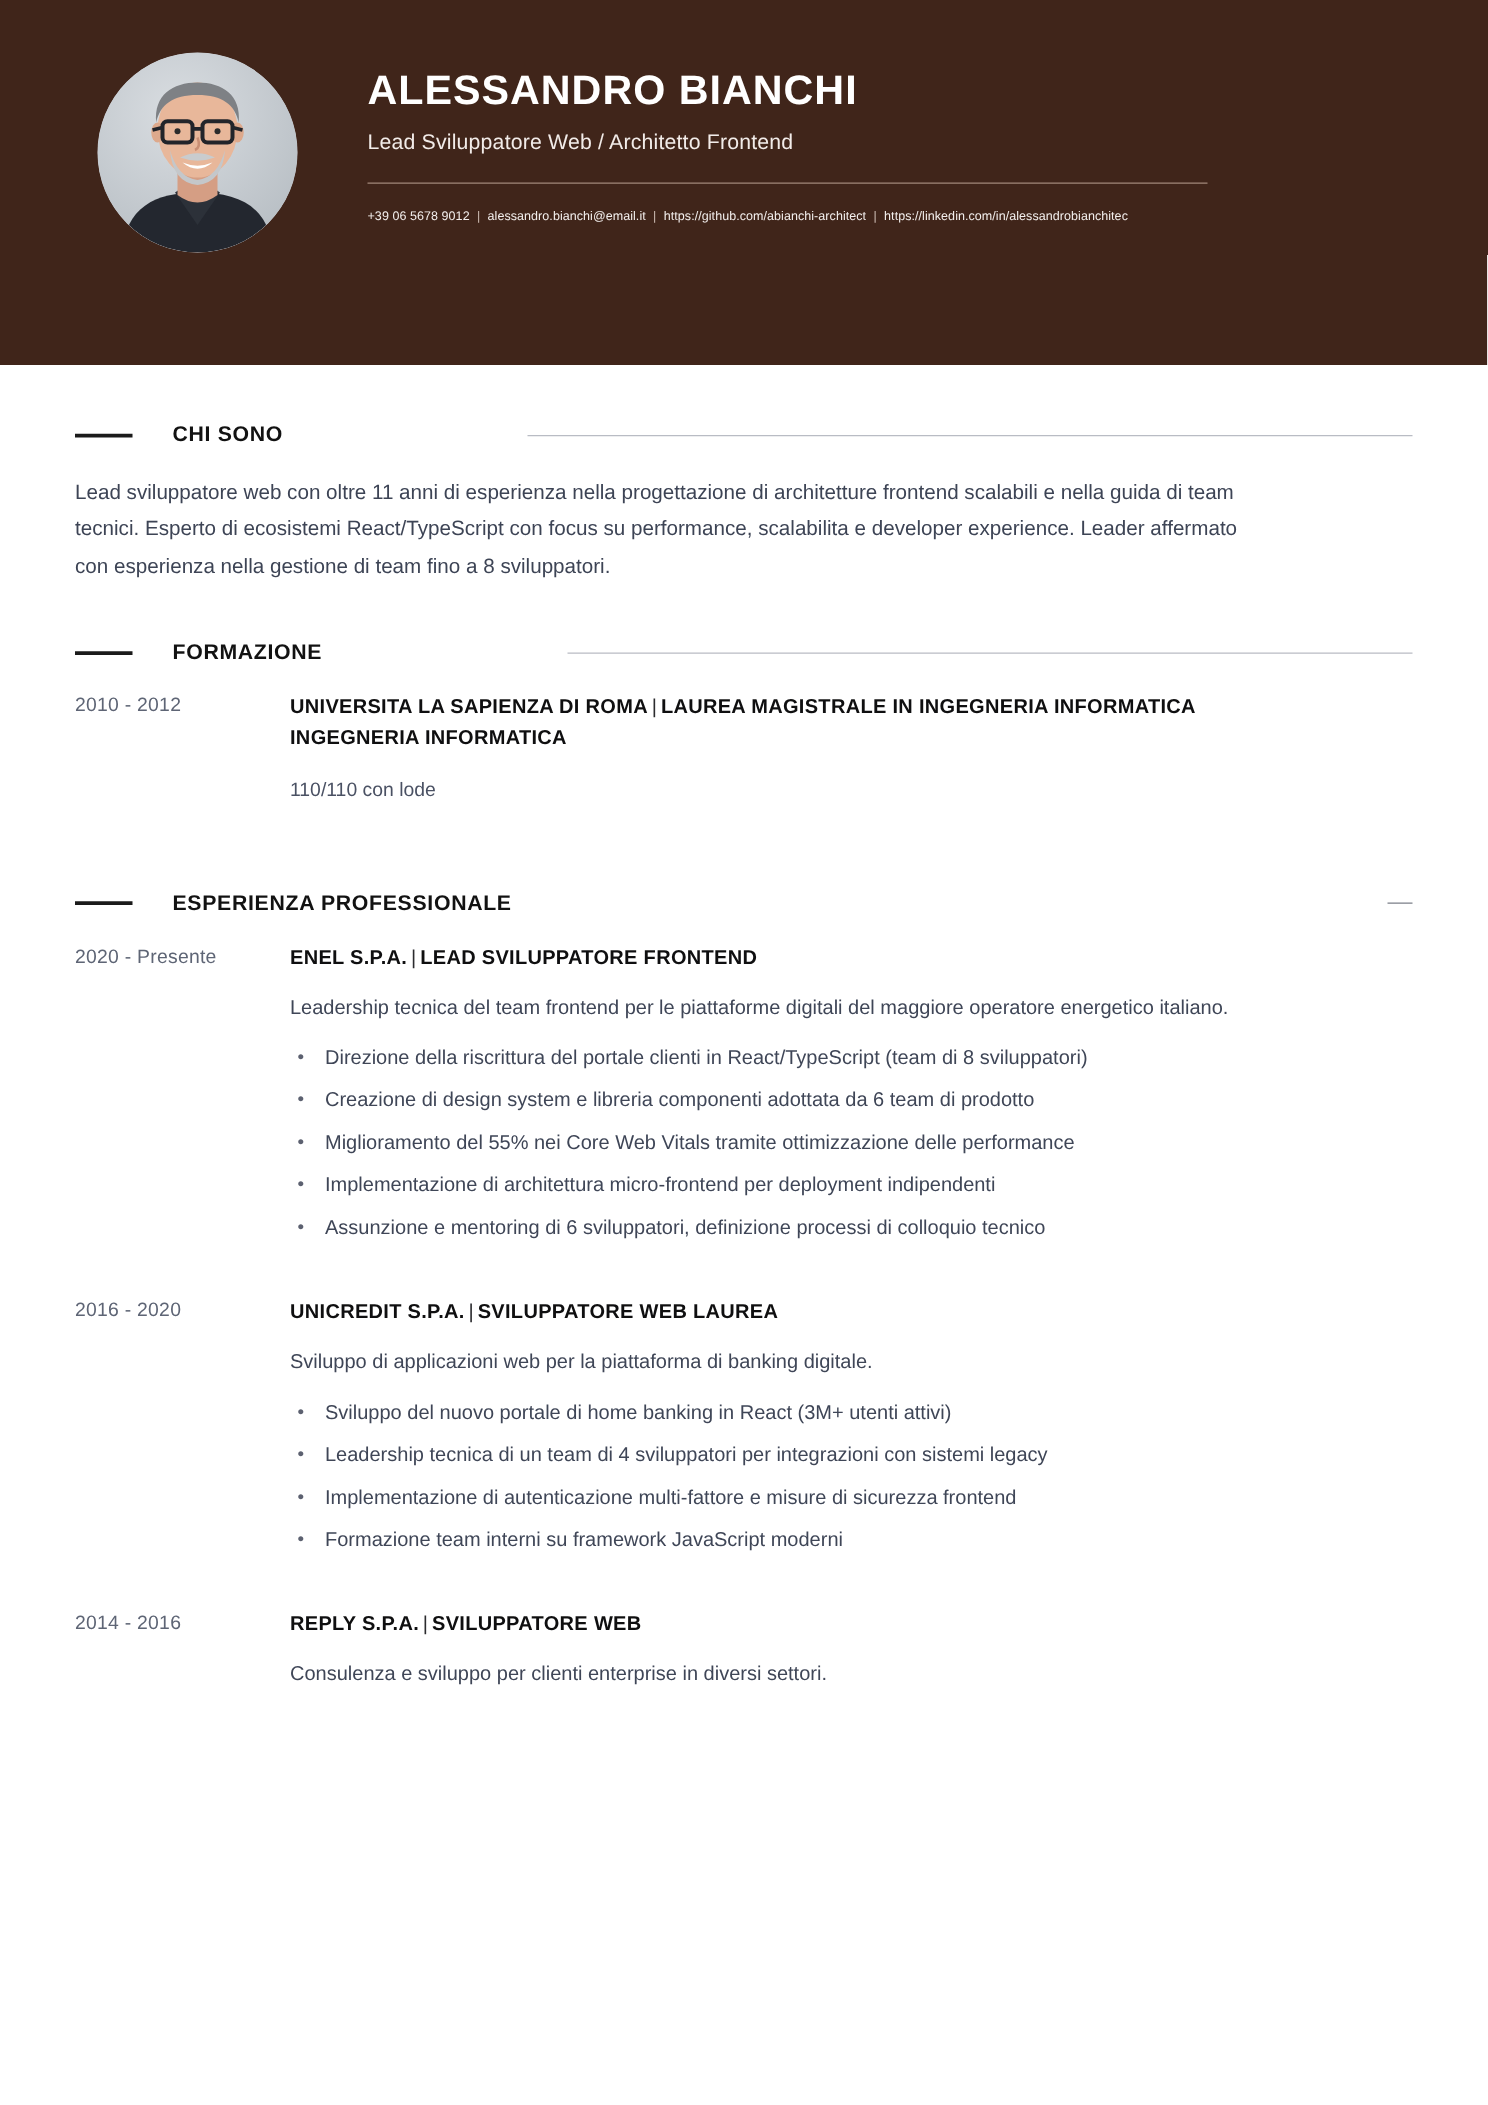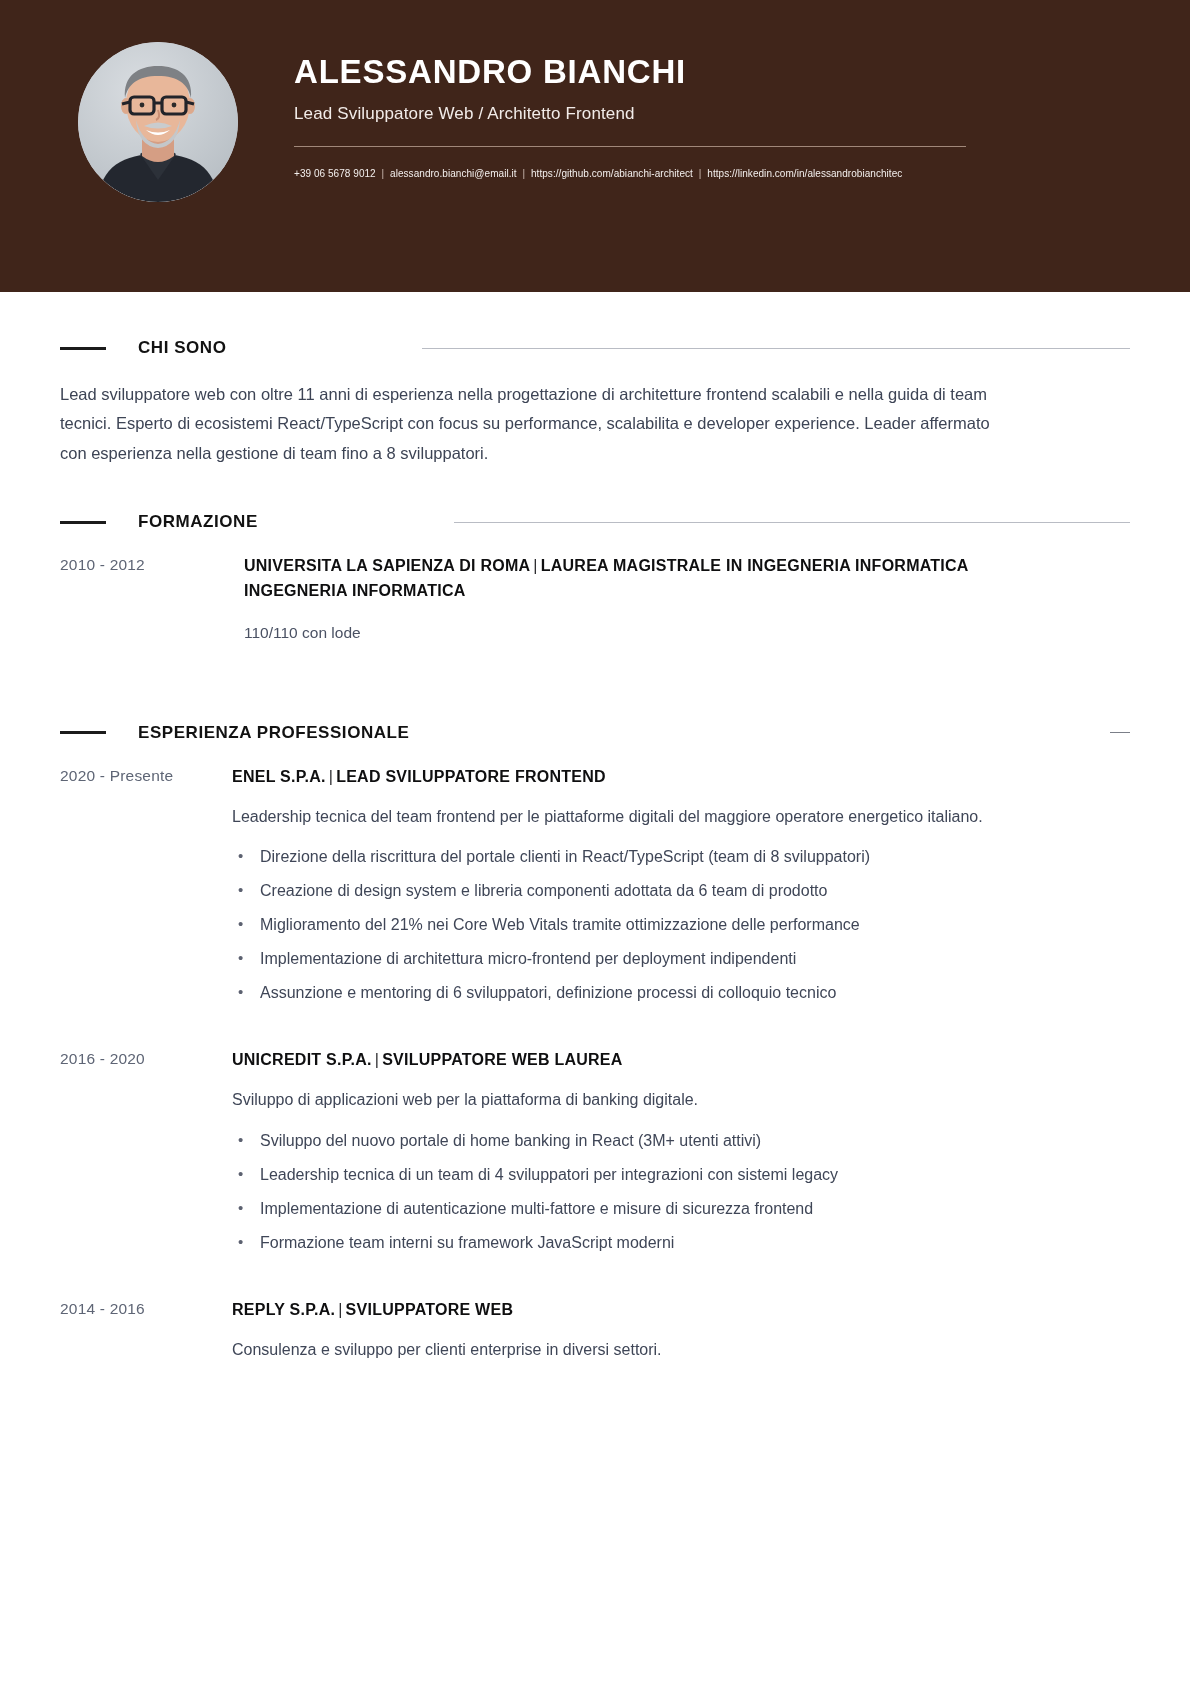--- a/index.html
+++ b/index.html
@@ -201,21 +201,21 @@
   }
   ul.bullets li::before {
     content: "•";
     position: absolute;
     left: 6px;
     top: -1px;
     color: #5c6170;
     font-size: 15px;
   }
 
-  .edu-entry { margin-bottom: 48px; gap: 12px; }
+  .edu-entry { margin-bottom: 38px; }
   .edu-title {
     font-size: 16px;
     font-weight: 700;
     color: #0f0f10;
     letter-spacing: 0.25px;
     line-height: 1.55;
     max-width: 790px;
   }
   .edu-title .bar { font-weight: 400; color: #2b2b2e; padding: 0 3px; }
 
@@ -336,21 +336,21 @@
       <div class="entry exp-block">
         <div class="entry-date">2020 - Presente</div>
         <div class="entry-body">
           <div class="entry-title">
             <span>ENEL S.P.A.</span><span class="bar">|</span><span>LEAD SVILUPPATORE FRONTEND</span>
           </div>
           <div class="entry-desc">Leadership tecnica del team frontend per le piattaforme digitali del maggiore operatore energetico italiano.</div>
           <ul class="bullets">
             <li>Direzione della riscrittura del portale clienti in React/TypeScript (team di 8 sviluppatori)</li>
             <li>Creazione di design system e libreria componenti adottata da 6 team di prodotto</li>
-            <li>Miglioramento del 21% nei Core Web Vitals tramite ottimizzazione delle performance</li>
+            <li>Miglioramento del 55% nei Core Web Vitals tramite ottimizzazione delle performance</li>
             <li>Implementazione di architettura micro-frontend per deployment indipendenti</li>
             <li>Assunzione e mentoring di 6 sviluppatori, definizione processi di colloquio tecnico</li>
           </ul>
         </div>
       </div>
 
       <div class="entry exp-block">
         <div class="entry-date">2016 - 2020</div>
         <div class="entry-body">
           <div class="entry-title">

